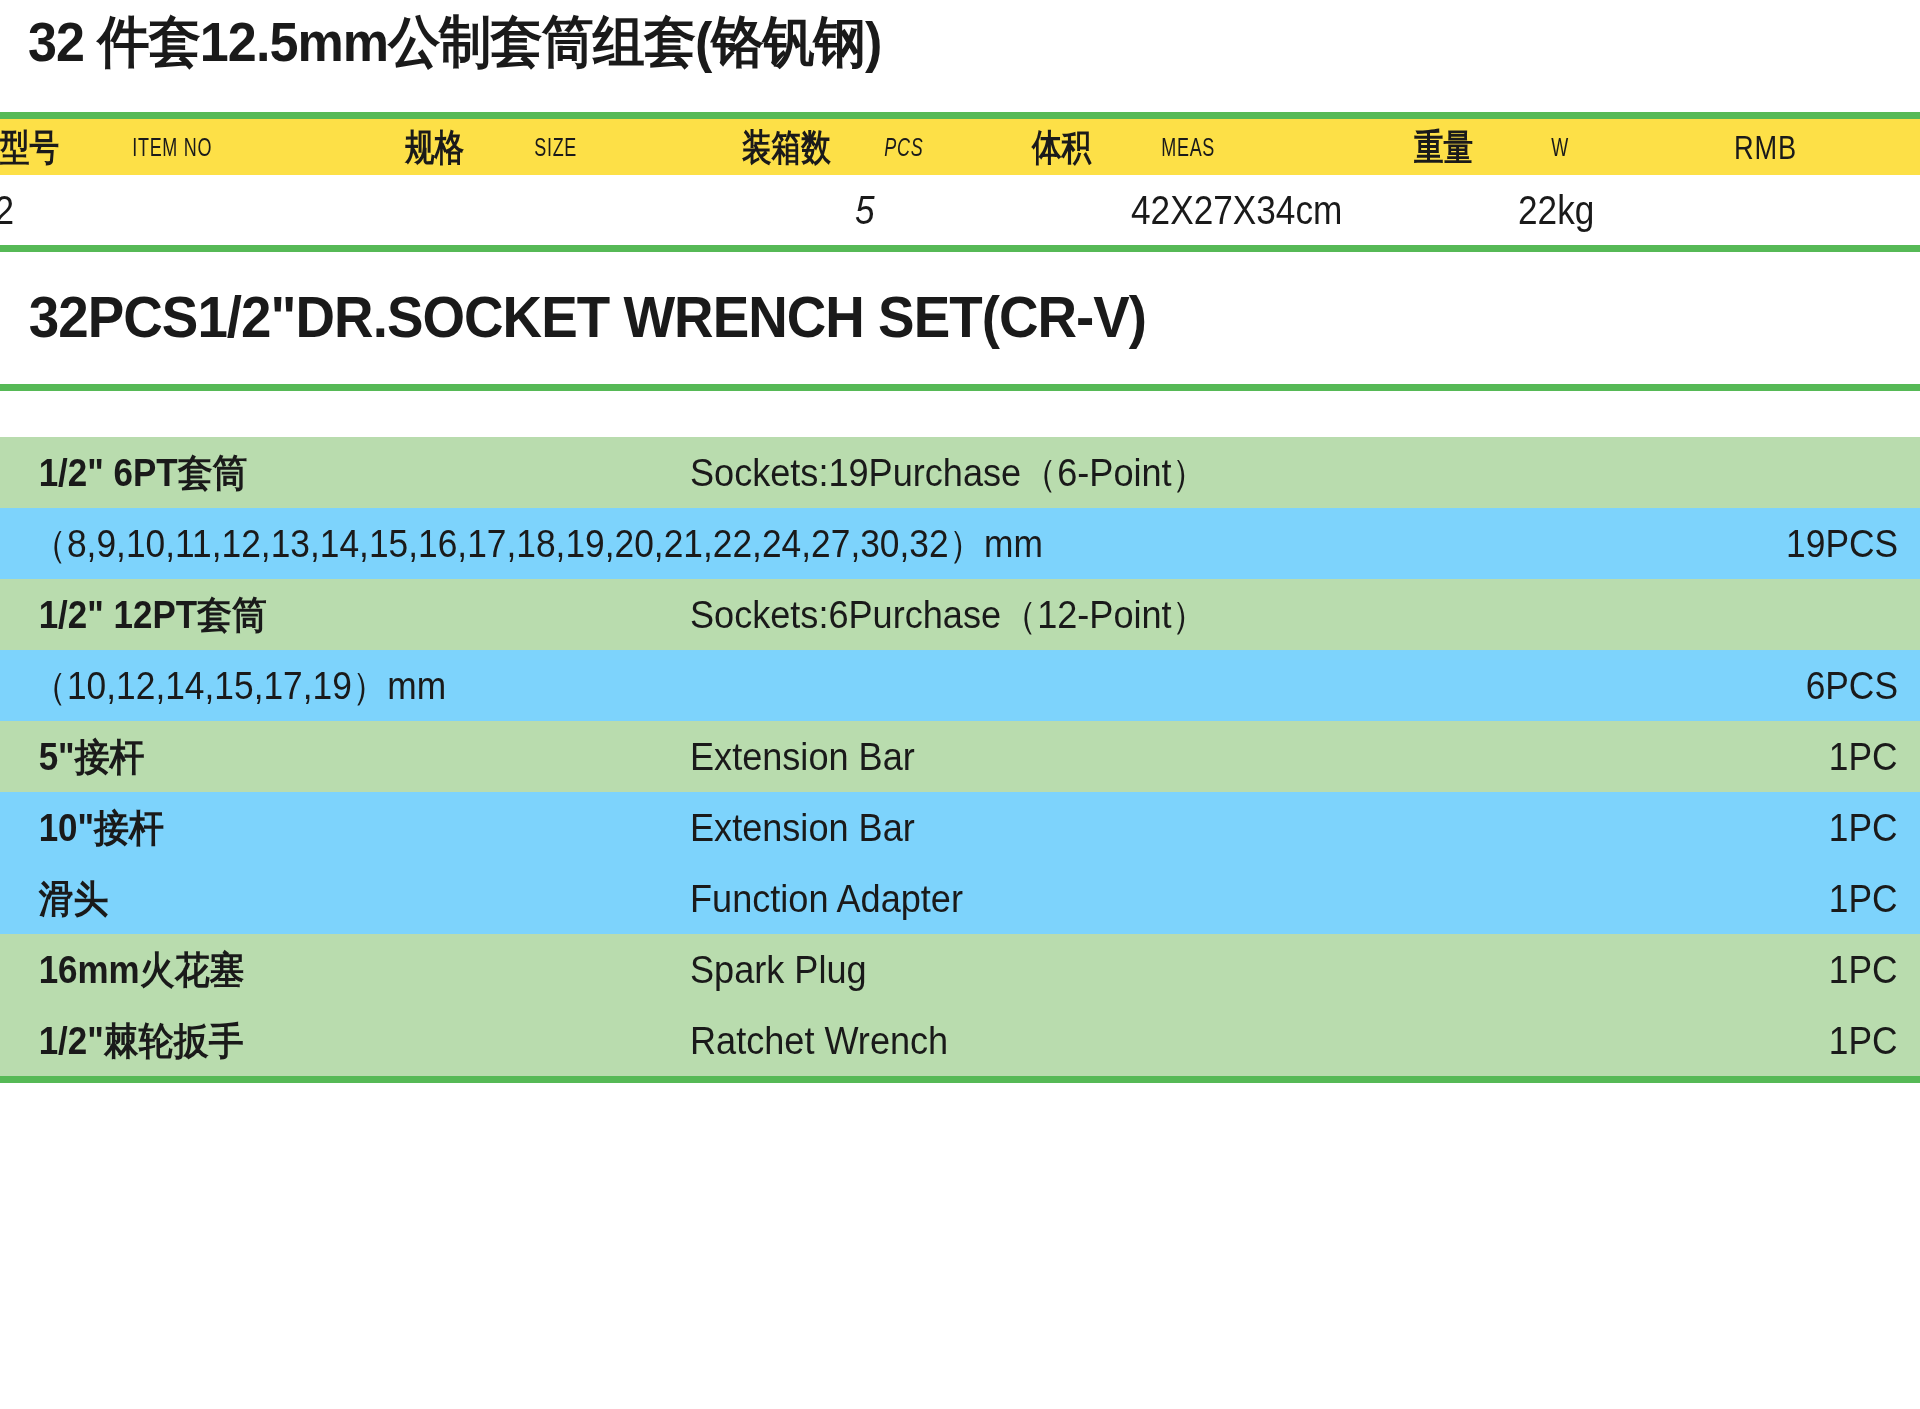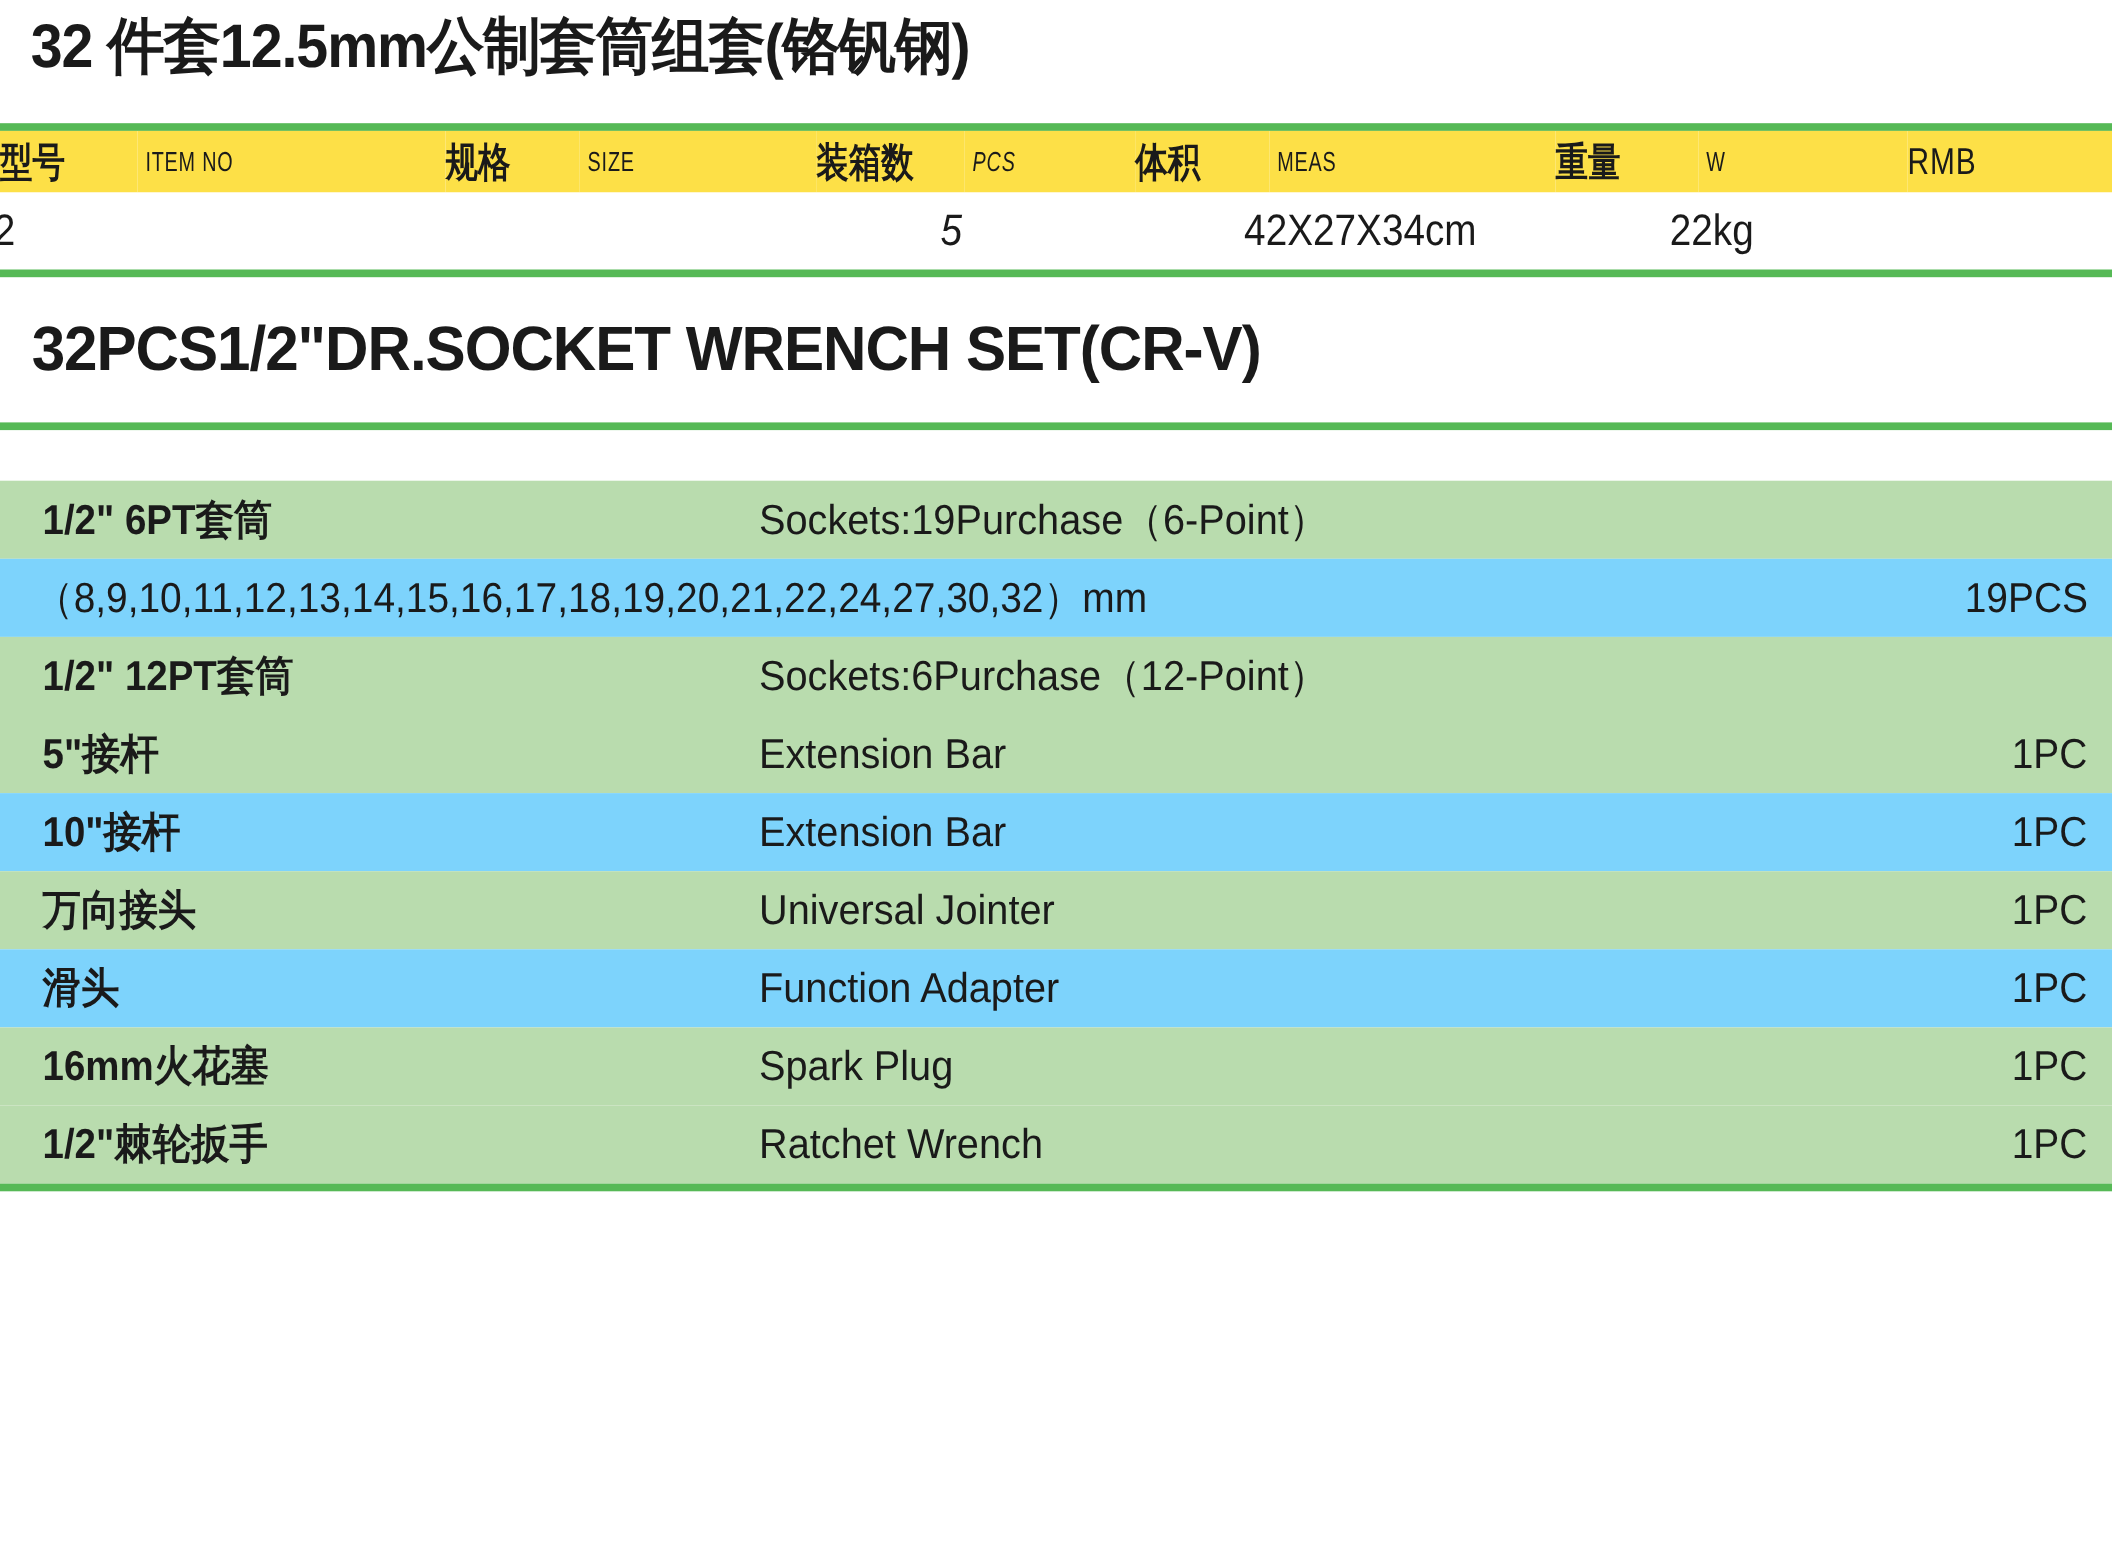--- a/index.html
+++ b/index.html
@@ -284,41 +284,40 @@
             <span class="cell-pcs">19PCS</span>
           </td>
         </tr>
         <tr class="green">
           <td class="col-cn"><span class="cell-cn">1/2" 12PT套筒</span></td>
           <td class="col-en"><span class="cell-en">Sockets:6Purchase（12-Point）</span></td>
           <td class="col-pcs pcs-wrap">
             <span class="cell-pcs"></span>
           </td>
         </tr>
+        <tr class="white">
+          <td class="col-cn" colspan="2"><span class="cell-cn-span">（10,12,14,15,17,19）mm</span></td>
+          <td class="col-pcs pcs-wrap">
+            <span class="cell-pcs">6PCS</span>
+          </td>
+        </tr>
         <tr class="green">
           <td class="col-cn"><span class="cell-cn">5"接杆</span></td>
           <td class="col-en"><span class="cell-en">Extension Bar</span></td>
           <td class="col-pcs pcs-wrap">
             <span class="cell-pcs">1PC</span>
           </td>
         </tr>
         <tr class="white">
           <td class="col-cn"><span class="cell-cn">10"接杆</span></td>
           <td class="col-en"><span class="cell-en">Extension Bar</span></td>
           <td class="col-pcs pcs-wrap">
             <span class="cell-pcs">1PC</span>
           </td>
         </tr>
-        <tr class="green">
-          <td class="col-cn"><span class="cell-cn">万向接头</span></td>
-          <td class="col-en"><span class="cell-en">Universal Jointer</span></td>
-          <td class="col-pcs pcs-wrap">
-            <span class="cell-pcs">1PC</span>
-          </td>
-        </tr>
         <tr class="white">
           <td class="col-cn"><span class="cell-cn">滑头</span></td>
           <td class="col-en"><span class="cell-en">Function Adapter</span></td>
           <td class="col-pcs pcs-wrap">
             <span class="cell-pcs">1PC</span>
           </td>
         </tr>
         <tr class="green">
           <td class="col-cn"><span class="cell-cn">16mm火花塞</span></td>
           <td class="col-en"><span class="cell-en">Spark Plug</span></td>

